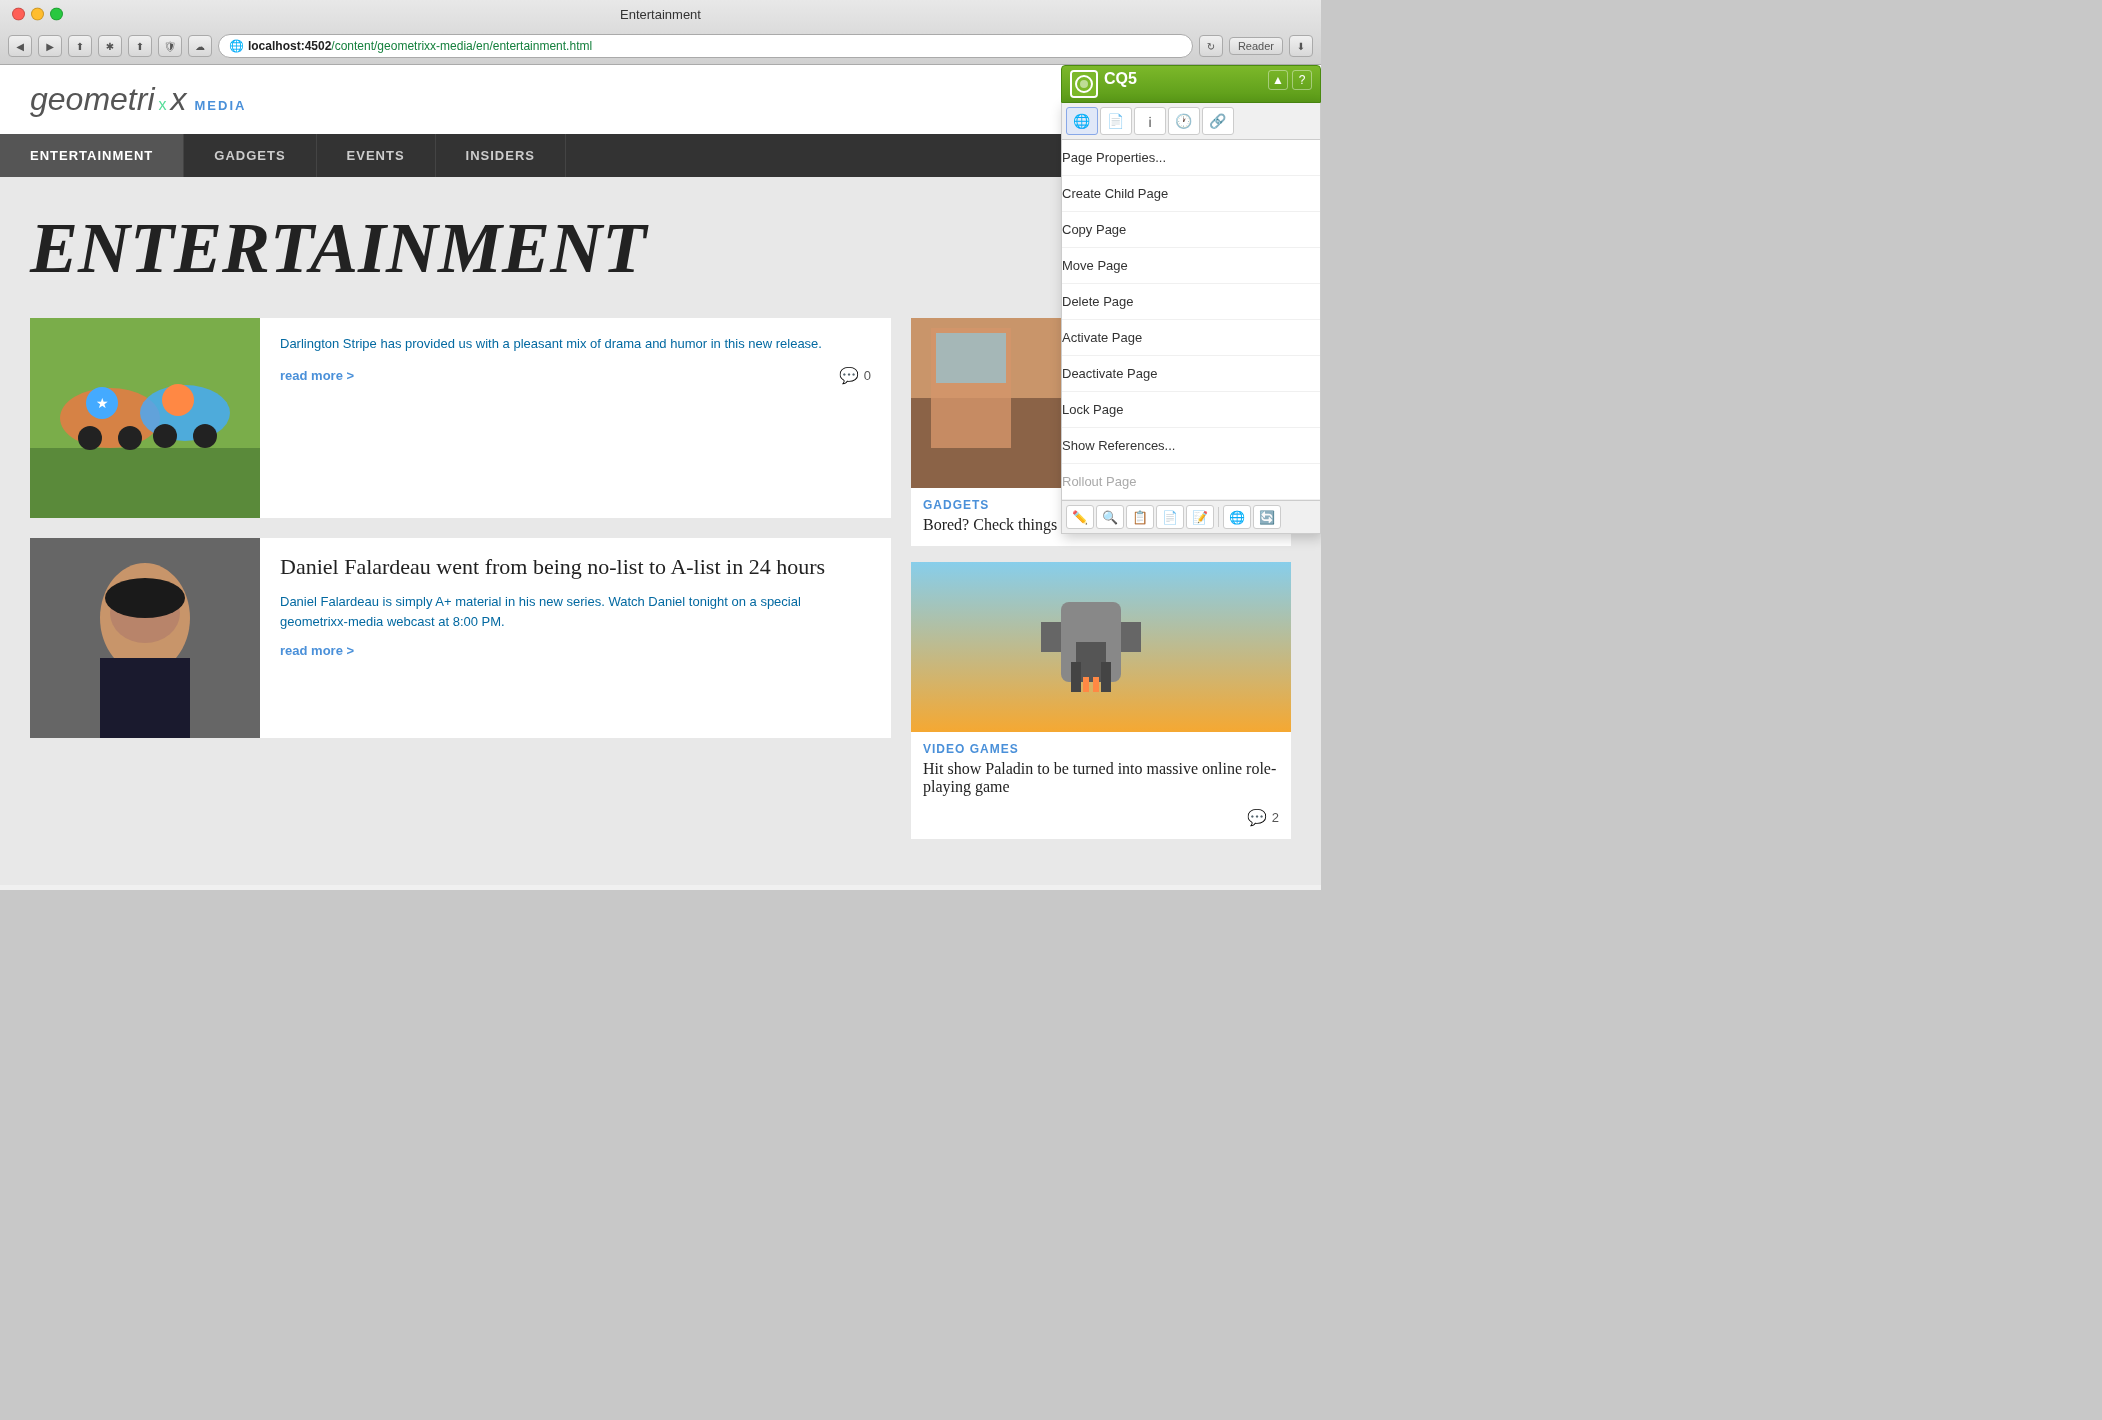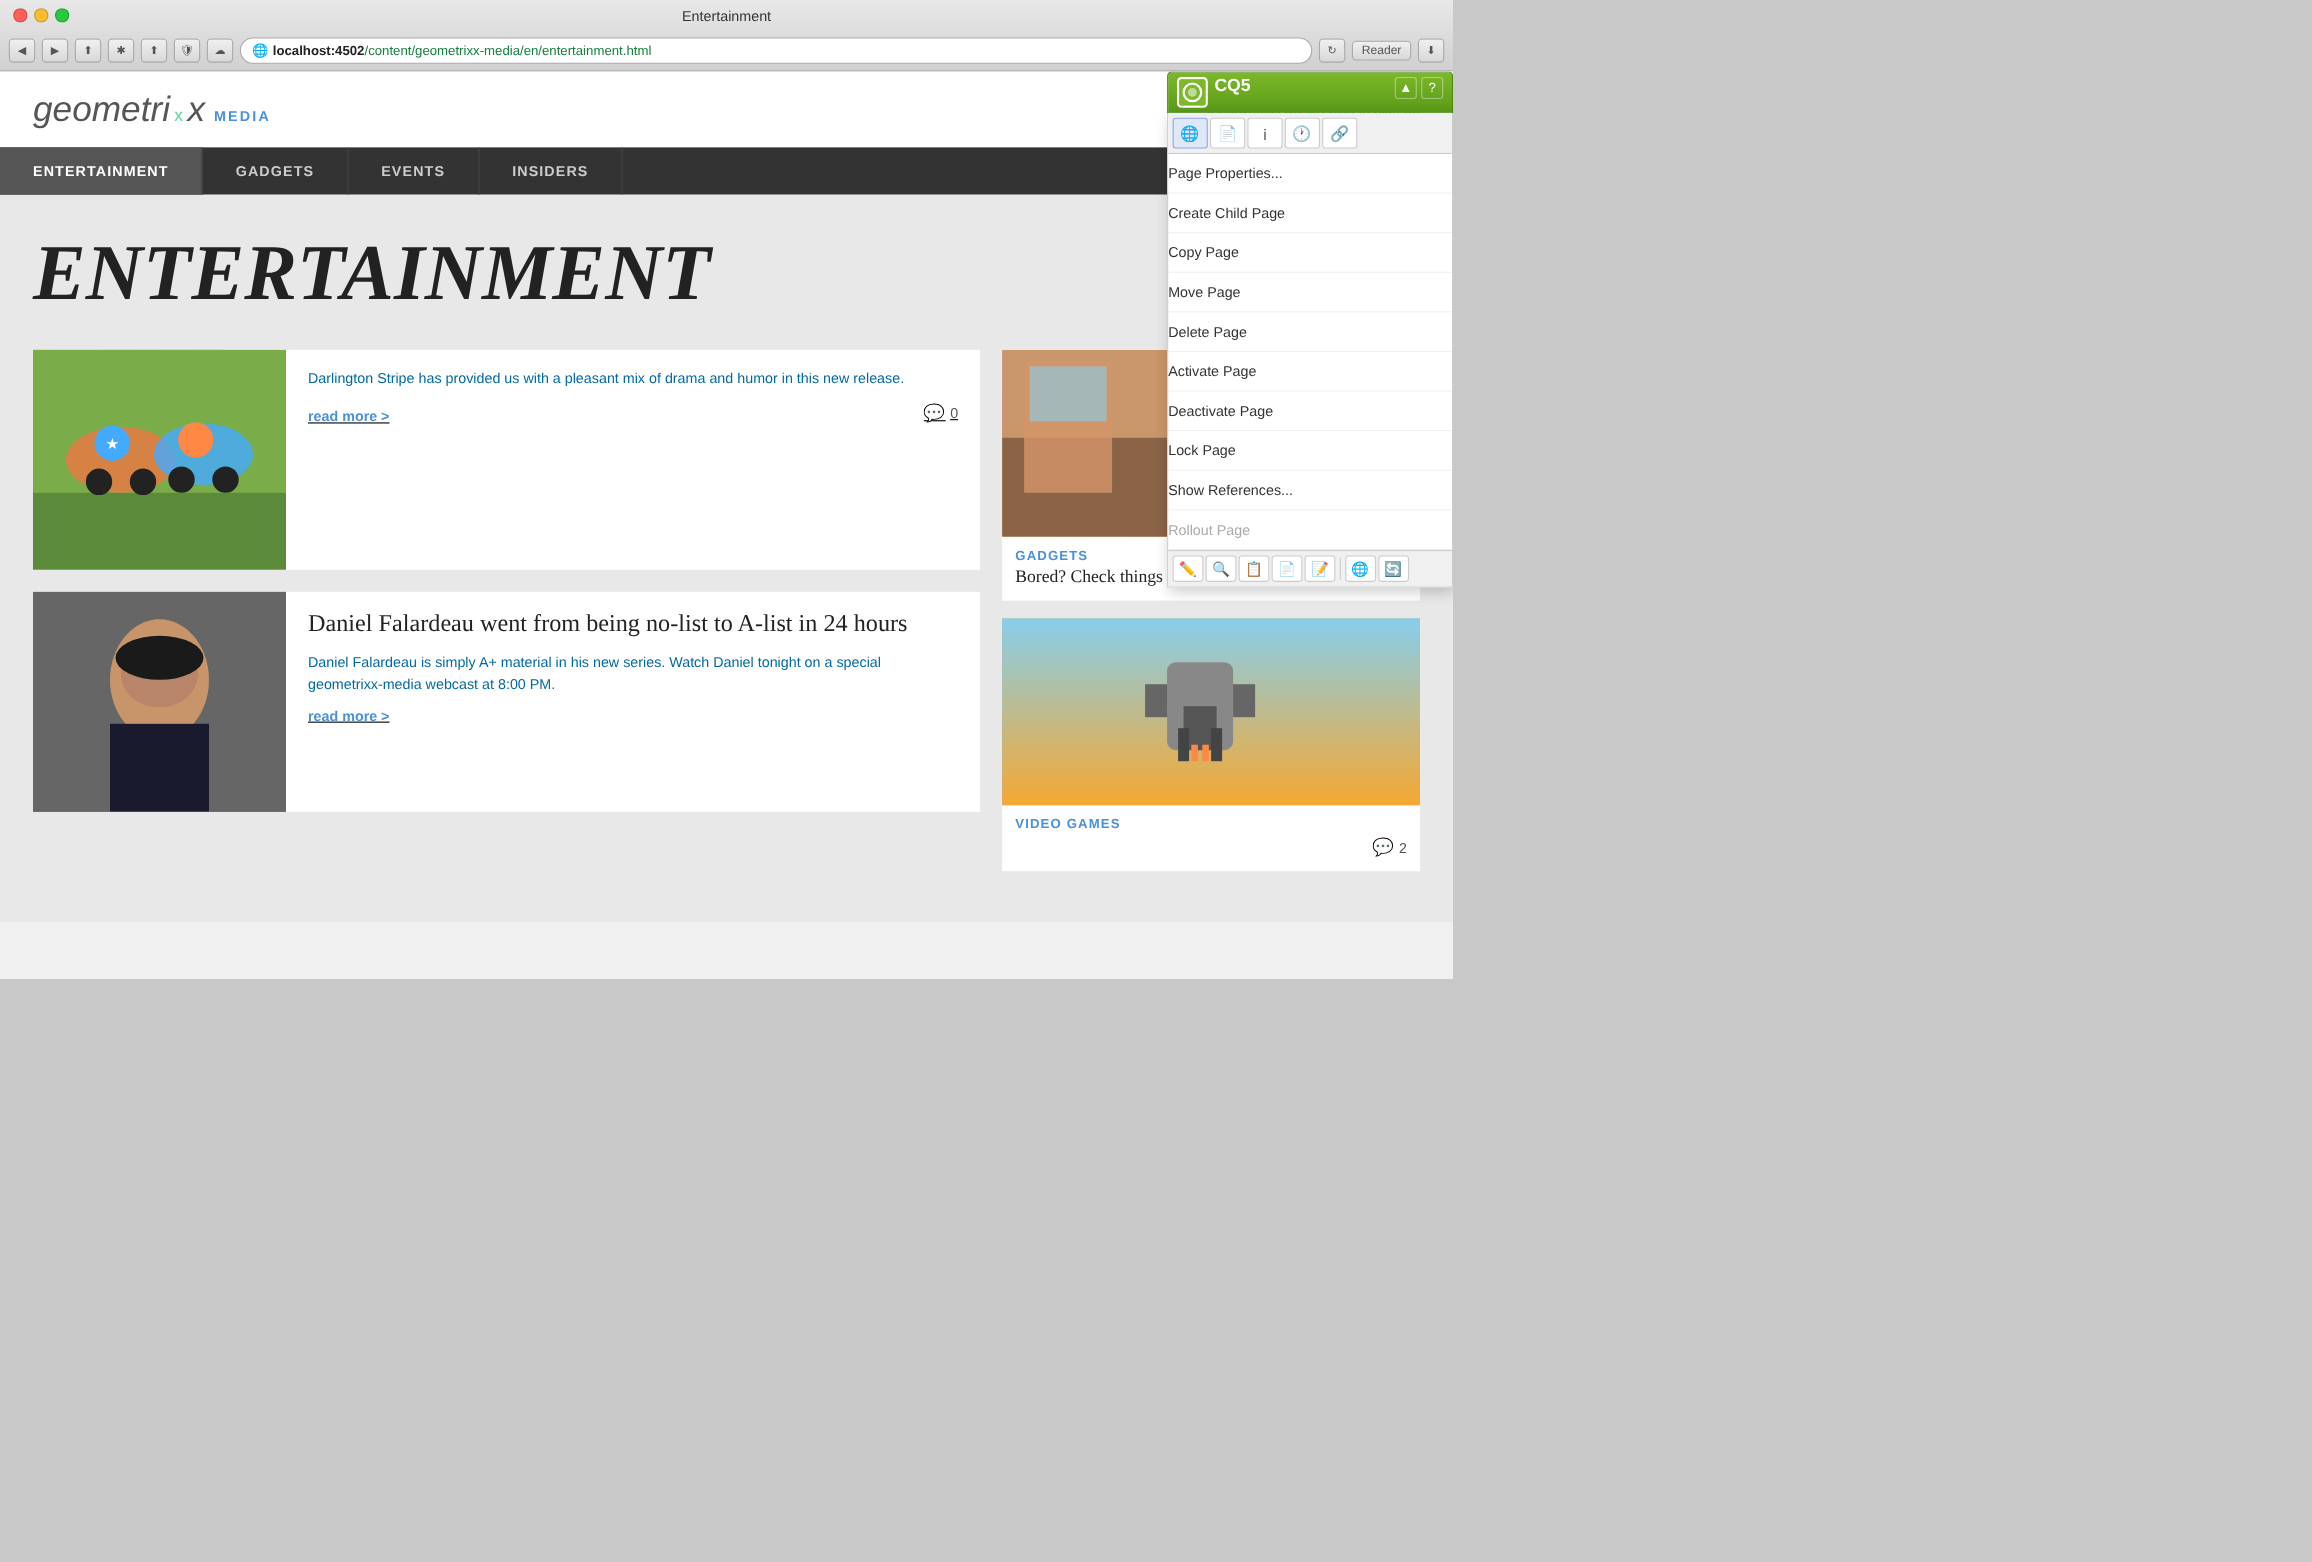--- a/index.html
+++ b/index.html
@@ -130,23 +130,22 @@
       color: #0369a1;
       line-height: 1.5;
       margin-bottom: 12px;
     }
     .read-more {
       color: #4a90d9;
       font-size: 13px;
       font-weight: bold;
     }
     .article-footer {
-      display: flex; justify-content: space-between; align-items: flex-end;
+      display: flex; justify-content: space-between; align-items: center;
       margin-top: 10px;
-      text-decoration: underline;
     }
     .comment-badge {
       display: flex; align-items: center; gap: 4px;
       font-size: 13px; color: #555;
     }
     .comment-icon { color: #4c9; font-size: 16px; }
 
     
     .sidebar { }
     .sidebar-card {
@@ -430,20 +429,21 @@
               <rect x="30" y="20" width="20" height="30" fill="#666"></rect>
               <rect x="-15" y="40" width="30" height="40" fill="#555"></rect>
               <rect x="-20" y="60" width="10" height="30" fill="#444"></rect>
               <rect x="10" y="60" width="10" height="30" fill="#444"></rect>
               <rect x="-8" y="75" width="6" height="15" fill="#f84"></rect>
               <rect x="2" y="75" width="6" height="15" fill="#f84"></rect>
             </g>
           </svg>
         </div>
         <div class="sidebar-category">VIDEO GAMES</div>
+        <div class="sidebar-title">Hit show Paladin to be turned into massive online role-playing game</div>
         <div class="sidebar-footer">
           <span class="comment-icon">💬</span>
           <span>2</span>
         </div>
       </div>
     </div>
   </div>
 
   <div class="cq5-overlay">
 

